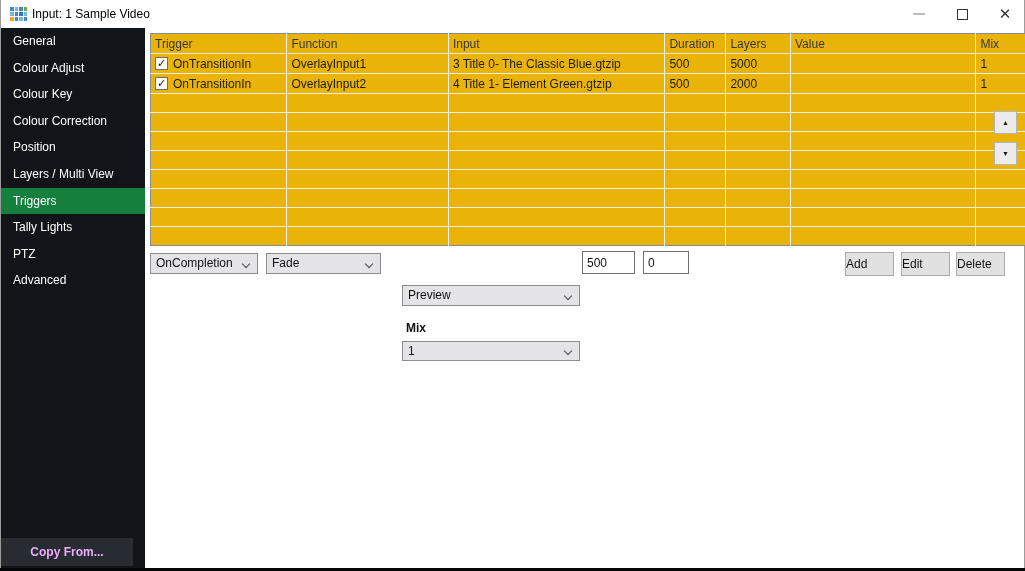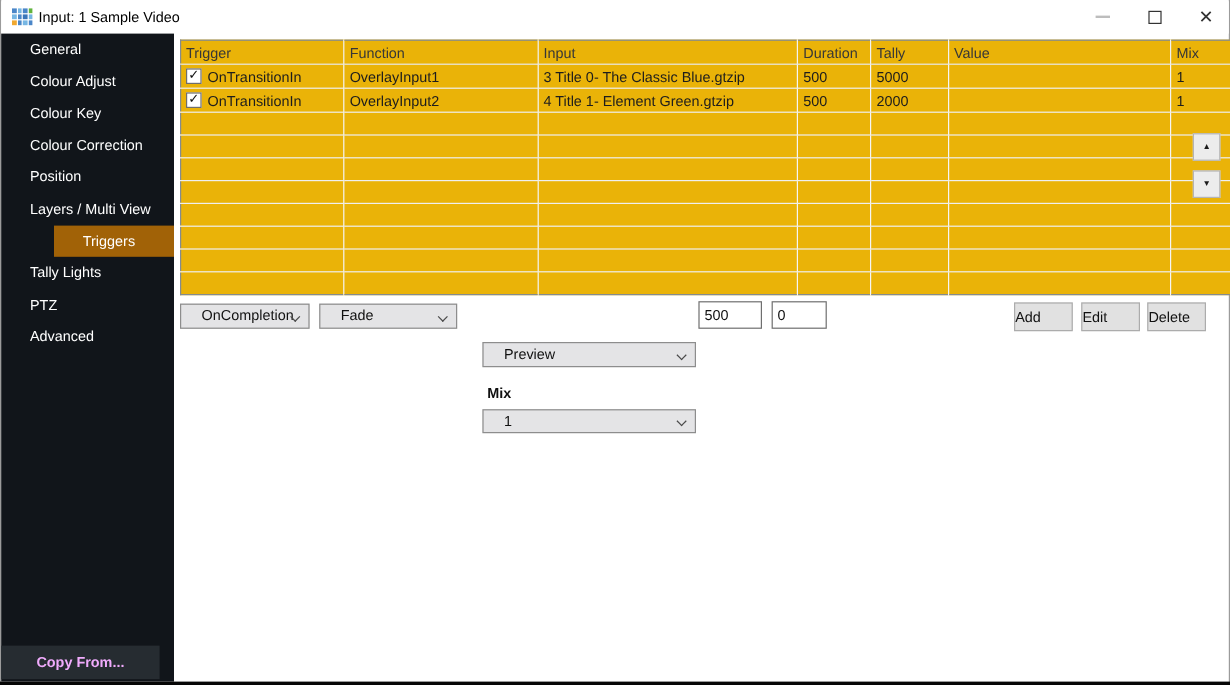--- a/index.html
+++ b/index.html
@@ -15,22 +15,22 @@
   #title-text { position:absolute; left:31px; top:7px; color:#000; }
   .win-ctl { position:absolute; top:0; width:38px; height:28px; display:flex; align-items:center; justify-content:center; color:#222; }
   #btn-min { left:899px; color:#b9b9b9; }
   #min-line { width:12px; height:2px; background:#bdbdbd; }
   #btn-max { left:942px; }
   #max-box { width:11px; height:11px; border:1.5px solid #333; background:transparent; }
   #btn-close { left:985px; font-size:15px; color:#333; }
 
   
   #sidebar { position:absolute; left:1px; top:28px; width:144px; height:540px; background:#11151a; }
-  .side-item { height:26.6px; line-height:26.6px; padding-left:24px; color:#fff; cursor:default; }
-  .side-item.selected { background:#a16207;margin-left:44px; }
+  .side-item { height:26.6px; line-height:26.6px; padding-left:12px; color:#fff; cursor:default; }
+  .side-item.selected { background:#15803d; }
   #copy-from { position:absolute; left:0; bottom:2px; width:132px; height:28px; background:#262c31;
     color:#f0abfc; font-weight:bold; text-align:center; line-height:28px; }
   #bottom-bar { position:absolute; left:0; top:568px; width:1025px; height:3px; background:#060606; }
 
   
   #trigger-table { position:absolute; left:150px; top:33px; width:982px; border-collapse:collapse;
     table-layout:fixed; background:#eab308; border:1px solid #848b90; }
   #trigger-table th { height:20px; font-weight:normal; text-align:left; padding:0 0 0 4px; color:#373737;
     border-right:1px solid #f2f2f2; border-bottom:1px solid #e9e9e9; overflow:hidden; white-space:nowrap; }
   #trigger-table td { height:19px; padding:0 0 0 4px; color:#1d1d1d;
@@ -44,21 +44,21 @@
 
   
   .scroll-btn { position:absolute; left:994px; width:23px; height:23px; background:#ececec;
     border:1px solid #b4b4b4; display:flex; align-items:center; justify-content:center;
     font-size:7px; color:#1a1a1a; cursor:default; }
   #scroll-up { top:111px; }
   #scroll-down { top:142px; }
 
   
   .dropdown { position:absolute; height:21px; background:#e4e4e6; border:1px solid #8d8d8d;
-    line-height:19px; padding-left:17px; color:#111; cursor:default; }
+    line-height:19px; padding-left:5px; color:#111; cursor:default; }
   .chevron { position:absolute; right:8px; top:7px; width:6px; height:6px;
     border-right:1px solid #4a4a4a; border-bottom:1px solid #4a4a4a; transform:rotate(45deg); }
   #dd-trigger { left:150px; top:253px; width:108px; }
   #dd-function { left:266px; top:253px; width:115px; }
   #dd-input { left:402px; top:253px; width:178px;margin-top:32px; }
   .txt-input { position:absolute; top:251px; height:23px; border:1px solid #6f6f6f; background:#fff;
     font-family:"Liberation Sans", sans-serif; font-size:12px; padding-left:4px; color:#111; }
   #in-duration { left:582px; width:53px; }
   #in-delay { left:643px; width:46px; }
   .btn { position:absolute; top:252px; width:49px; height:24px; background:#e1e1e1;
@@ -126,21 +126,21 @@
         <col style="width:155px">
         <col style="width:52px">
         <col style="width:78px">
     </colgroup>
     <thead>
       <tr>
         <th>Trigger</th>
         <th>Function</th>
         <th>Input</th>
         <th>Duration</th>
-        <th>Tally</th>
+        <th>Layers</th>
         <th>Value</th>
         <th>Mix</th>
         <th></th>
       </tr>
     </thead>
     <tbody id="table-body">
       <tr>
         <td>
             <span class="trigger-cell">
               <span class="cb">✓</span>

